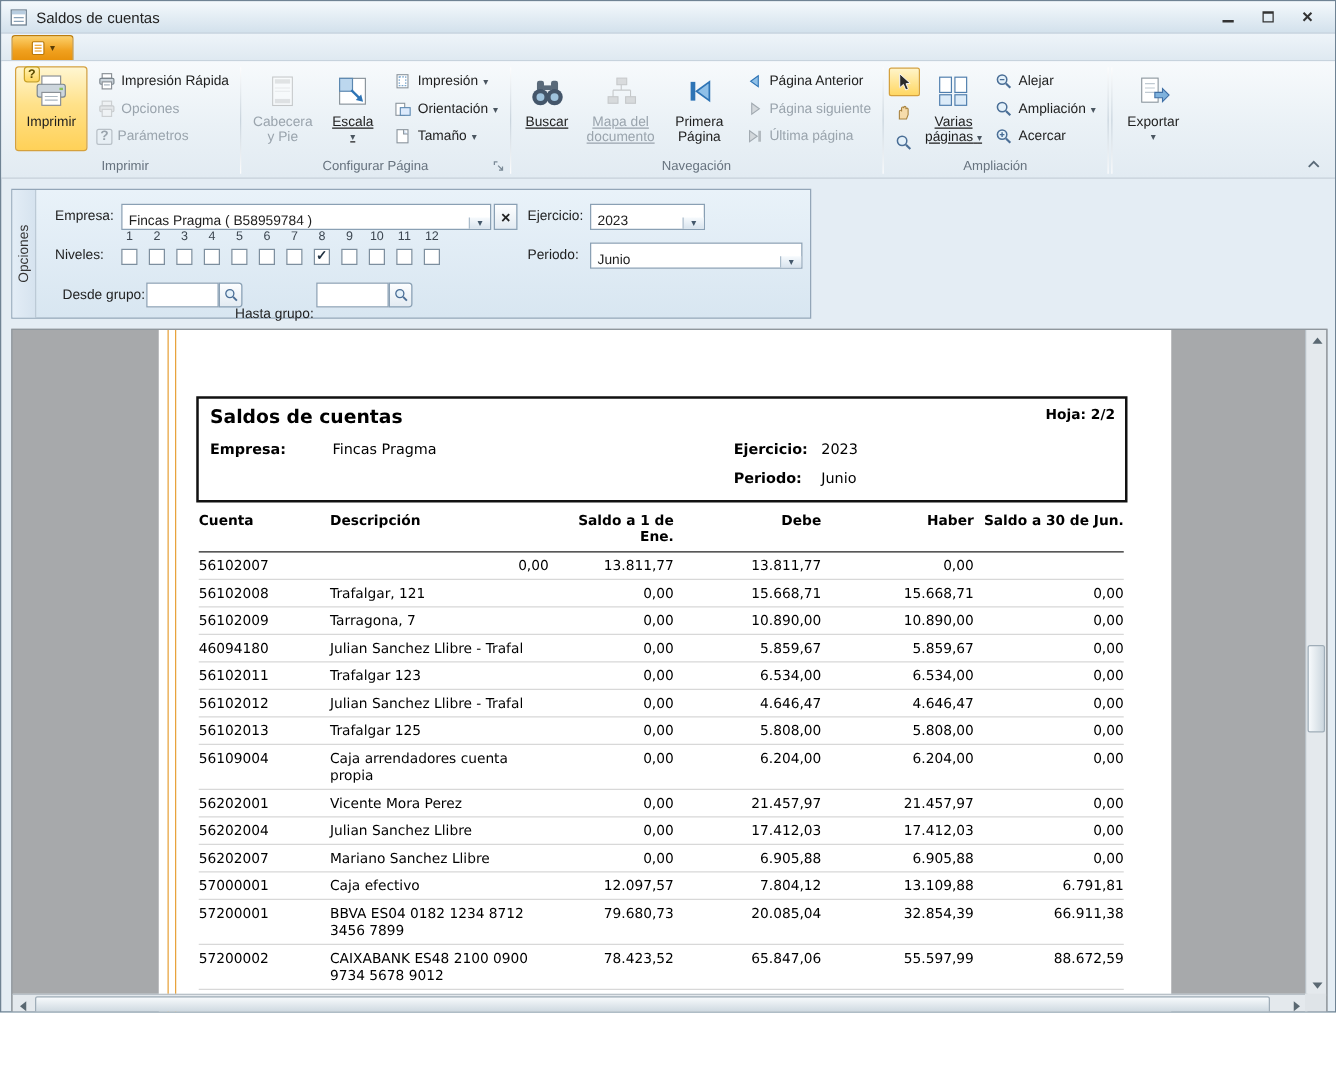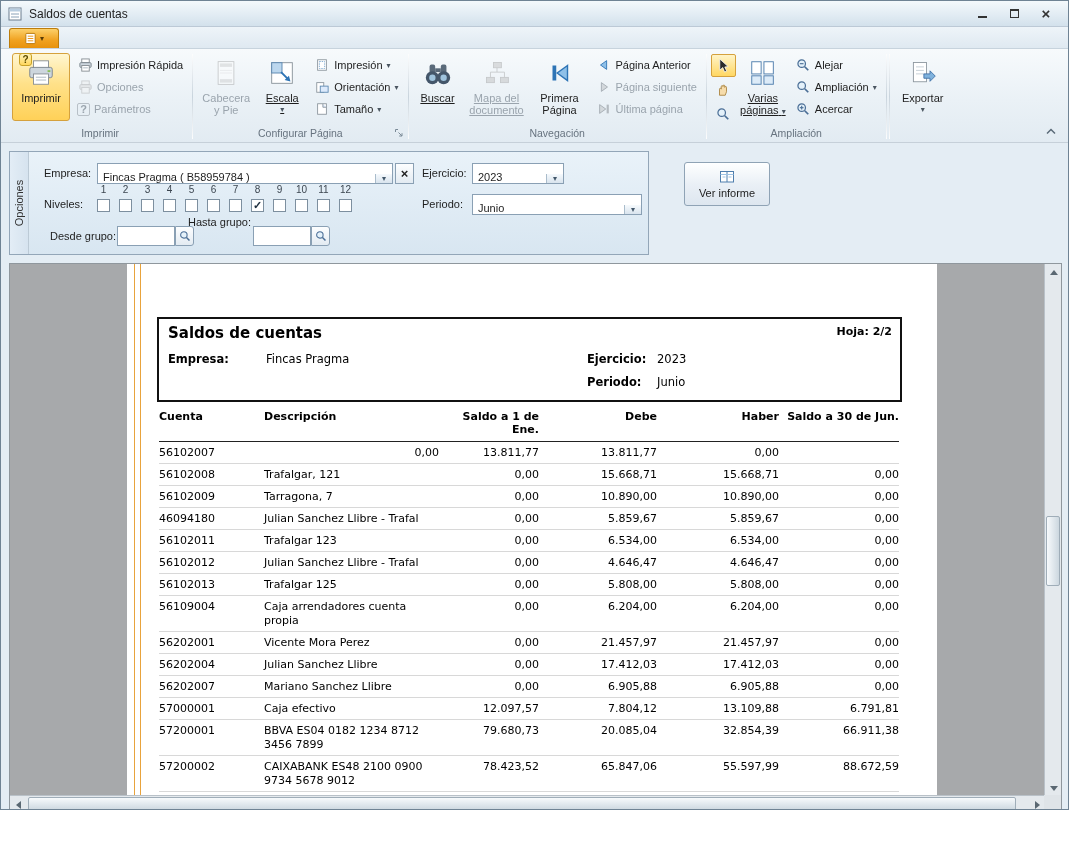--- a/index.html
+++ b/index.html
@@ -567,42 +567,30 @@
 
       <span class="lbl" style="left:40px;top:78px">Desde grupo:</span>
       <input class="txtinput" style="left: 107px; top: 74px; width: 58px;" value="">
       <div class="magbtn" style="left:165px;top:74px">
         <svg width="12" height="12" viewBox="0 0 16 16">
             <circle cx="6.5" cy="6.5" r="4.3" fill="#e4f1fa" stroke="#4a6e96" stroke-width="1.4"></circle>
             <line x1="10" y1="10" x2="14" y2="14" stroke="#4a6e96" stroke-width="2"></line>
           </svg>
       </div>
 
-      <span class="lbl" style="left:178px;top:64px">Hasta grupo:</span>
+      <span class="lbl" style="left:178px;top:93px">Hasta grupo:</span>
       <input class="txtinput" style="left: 243px; top: 74px; width: 58px;" value="">
       <div class="magbtn" style="left:301px;top:74px">
         <svg width="12" height="12" viewBox="0 0 16 16">
             <circle cx="6.5" cy="6.5" r="4.3" fill="#e4f1fa" stroke="#4a6e96" stroke-width="1.4"></circle>
             <line x1="10" y1="10" x2="14" y2="14" stroke="#4a6e96" stroke-width="2"></line>
           </svg>
       </div>
     </div>
 
-    <div class="ver-informe">
-      <span style="display:flex">
-        <svg width="16" height="14" viewBox="0 0 16 14">
-            <rect x="1.5" y="1.5" width="13" height="10.5" fill="#fff" stroke="#4f7ead"></rect>
-            <line x1="8" y1="1.5" x2="8" y2="12" stroke="#4f7ead"></line>
-            <line x1="1.5" y1="4.5" x2="14.5" y2="4.5" stroke="#9fc3e4"></line>
-            <line x1="3.5" y1="7" x2="6.5" y2="7" stroke="#9fc3e4"></line>
-            <line x1="9.5" y1="7" x2="12.5" y2="7" stroke="#9fc3e4"></line>
-          </svg>
-      </span>
-      <span>Ver informe</span>
-    </div>
   </div>
 
   <div class="preview">
     <div class="page">
       <span class="margin-guide" style="left:7px"></span>
       <span class="margin-guide" style="left:13px"></span>
 
       <div class="report-header">
         <div class="report-title">Saldos de cuentas</div>
         <div class="hoja">Hoja: 2/2</div>

